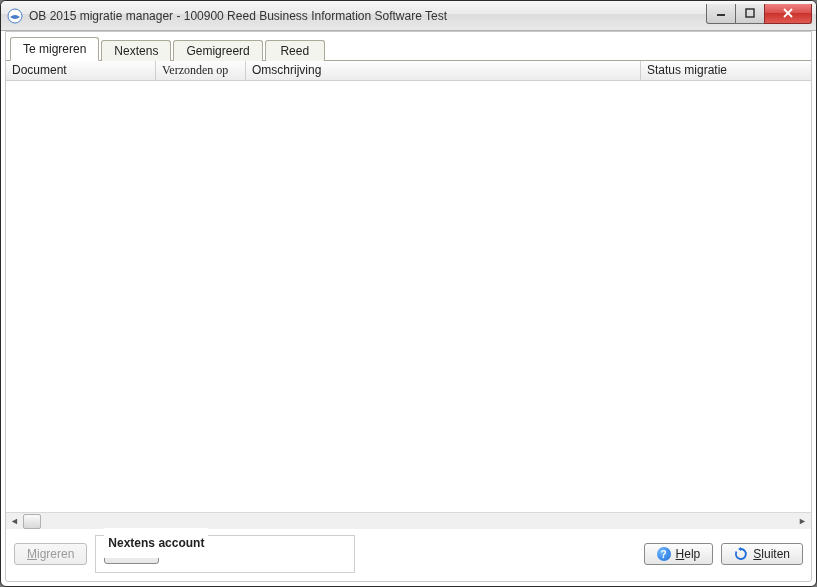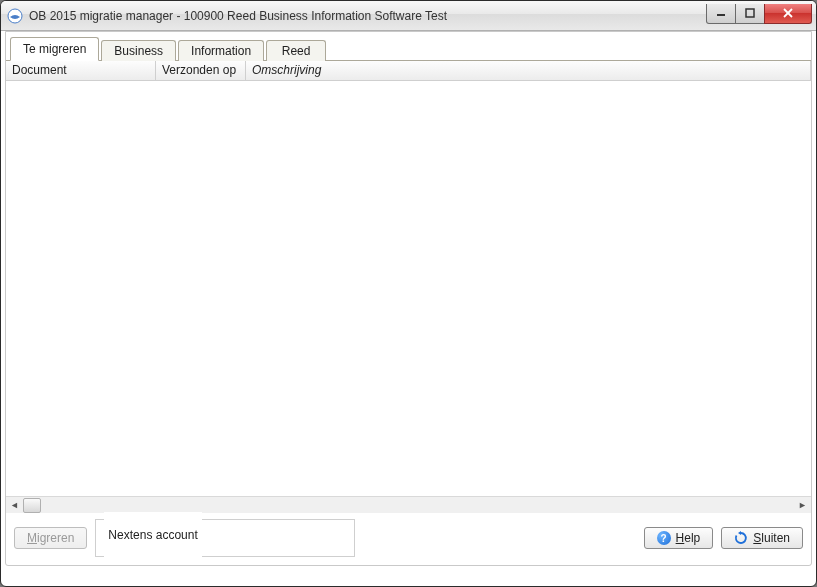--- a/index.html
+++ b/index.html
@@ -74,21 +74,21 @@
   }
   .win-btn svg { display:block; }
 
   
   .client {
     flex: 1;
     display: flex;
     flex-direction: column;
     background: #fff;
     border: 1px solid #c9c9c9;
-    margin: 0 4px 20px 4px;
+    margin: 0 4px 4px 4px;
     border-radius: 0 0 3px 3px;
   }
 
   
   .tabstrip {
     display: flex;
     align-items: flex-end;
     padding: 4px 4px 0 4px;
     border-bottom: 1px solid #aca899;
     background: #fff;
@@ -132,22 +132,22 @@
   }
   .col {
     border-right: 1px solid #cfcfcf;
     padding: 2px 6px;
     font-size: 12px;
     color: #222;
     white-space: nowrap;
     overflow: hidden;
   }
   .col.c0 { width: 150px; }
-  .col.c1 { width: 90px; }
-  .col.c2 { flex: 1; font-style: italic; }
+  .col.c1 { width: 90px; font-family: Liberation Serif, serif; }
+  .col.c2 { flex: 1; }
   .col.c3 { width: 120px; }
   .col.c4 { width: 170px; border-right: none; }
 
   .list-body {
     flex: 1;
     background: #fff;
   }
 
   
   .hscroll {
@@ -208,23 +208,24 @@
     border: 1px solid #cfcfcf;
     padding: 6px 8px 8px 8px;
     position: relative;
     width: 260px;
   }
   .fieldset .legend {
     position: absolute;
     top: -8px;
     left: 8px;
     background: #fff;
-    padding: 16px 4px;
+    padding: 8px 4px;
     font-size: 12px;
     color: #222;
+    font-weight: bold;
   }
   .spacer { flex: 1; }
 
   .icon-circle {
     width: 14px; height: 14px;
     border-radius: 50%;
     display: inline-flex; align-items: center; justify-content: center;
     font-size: 10px; font-weight: bold;
     color: #fff;
   }
@@ -264,30 +265,31 @@
           <line x1="10" y1="1" x2="2" y2="9" stroke="#fff" stroke-width="1.8"></line>
         </svg>
       </div>
     </div>
   </div>
 
   <div class="client">
 
     <div class="tabstrip">
       <div class="tab active"><span>Te migreren</span></div>
-      <div class="tab"><span>Business</span></div>
-      <div class="tab"><span>Information</span></div>
+      <div class="tab"><span>Nextens</span></div>
+      <div class="tab"><span>Gemigreerd</span></div>
       <div class="tab"><span>Reed</span></div>
     </div>
 
     <div class="listview">
       <div class="list-header">
         <div class="col c0"><span>Document</span></div>
         <div class="col c1"><span>Verzonden op</span></div>
         <div class="col c2"><span>Omschrijving</span></div>
+        <div class="col c4"><span>Status migratie</span></div>
       </div>
       <div class="list-body"></div>
       <div class="hscroll">
         <div class="arrow">◄</div>
         <div class="track">
           <div class="thumb"></div>
         </div>
         <div class="arrow">►</div>
       </div>
     </div>

